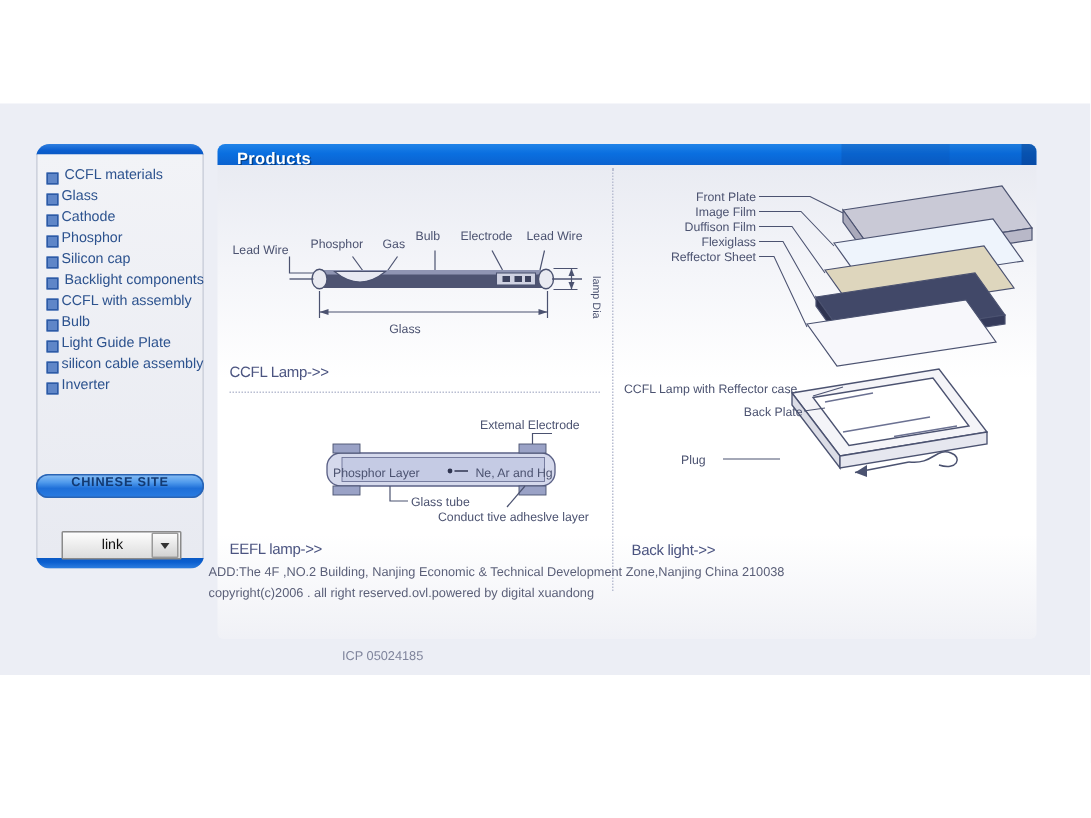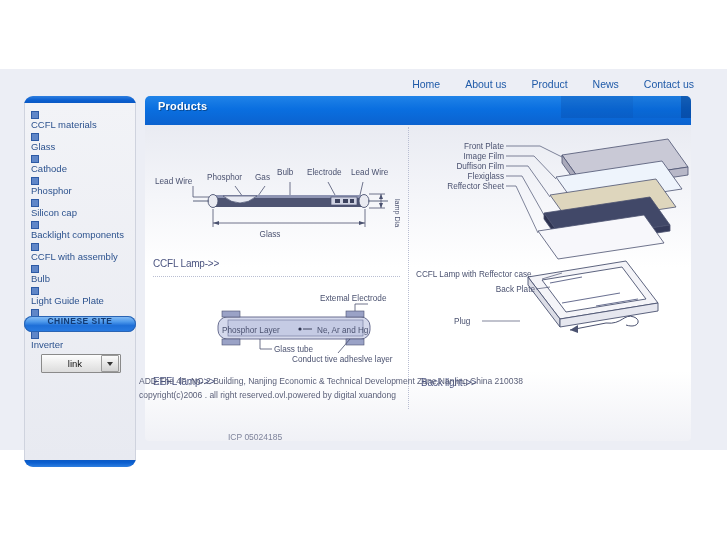--- a/index.html
+++ b/index.html
@@ -70,28 +70,27 @@
     border-radius: 0 0 9px 9px;
   }
   .side-inner {
     background: linear-gradient(to bottom, #f2f3f7, #e8eaf1);
     padding: 7px 0 16px 0;
     border-left: 1px solid #cfd3de;
     border-right: 1px solid #cfd3de;
   }
   .menu-item {
     display: flex;
-    align-items: flex-start;
+    align-items: flex-end;
     padding: 1px 0 1px 6px;
     font-size: 9.5px;
     color: #28508f;
     line-height: 12px;
     cursor: pointer;
     white-space: nowrap;
-    flex-direction: column;
   }
   .menu-item .bullet {
     display: inline-block;
     width: 6px;
     height: 6px;
     background: #5f86c8;
     border: 1px solid #2d5aa5;
     margin-right: 2px;
     flex: 0 0 auto;
     position: relative;
@@ -157,21 +156,21 @@
   }
   
   #main {
     position: absolute;
     left: 145px; top: 96px;
     width: 546px;
     height: 338px;
   }
   #products-bar {
     position: relative;
-    height: 29px;
+    height: 14px;
     border-radius: 5px 5px 0 0;
     background: linear-gradient(to bottom, #2083e8 0%, #0a6fe0 45%, #0b62cf 100%);
     overflow: hidden;
   }
   #products-bar .seg {
     position: absolute;
     top: 0; height: 22px;
   }
   #products-bar .seg1 { right: 58px; width: 72px; background: rgba(8,60,140,.22); }
   #products-bar .seg2 { right: 10px; width: 48px; background: rgba(8,60,140,.10); }
@@ -263,29 +262,20 @@
   .dlabel { font-size: 8.2px; fill: #4b5270; font-family: "Liberation Sans", sans-serif; }
   .dlabel-s { font-size: 7.2px; fill: #4b5270; font-family: "Liberation Sans", sans-serif; }
 </style>
 </head>
 <body>
 
 <div id="screen">
 
   <div id="page"></div>
 
-  <div id="topnav">
-    <div class="links">
-      <a href="#">Home</a>
-      <a href="#">About us</a>
-      <a href="#">Product</a>
-      <a href="#">News</a>
-      <a href="#">Contact us</a>
-    </div>
-  </div>
 
   <div id="sidebar">
     <div class="side-box">
       <div class="side-cap-top"></div>
       <div class="side-inner">
 
         <div class="menu-item wide">
           <span class="bullet"></span>
           <span class="lbl">CCFL materials</span>
         </div>

